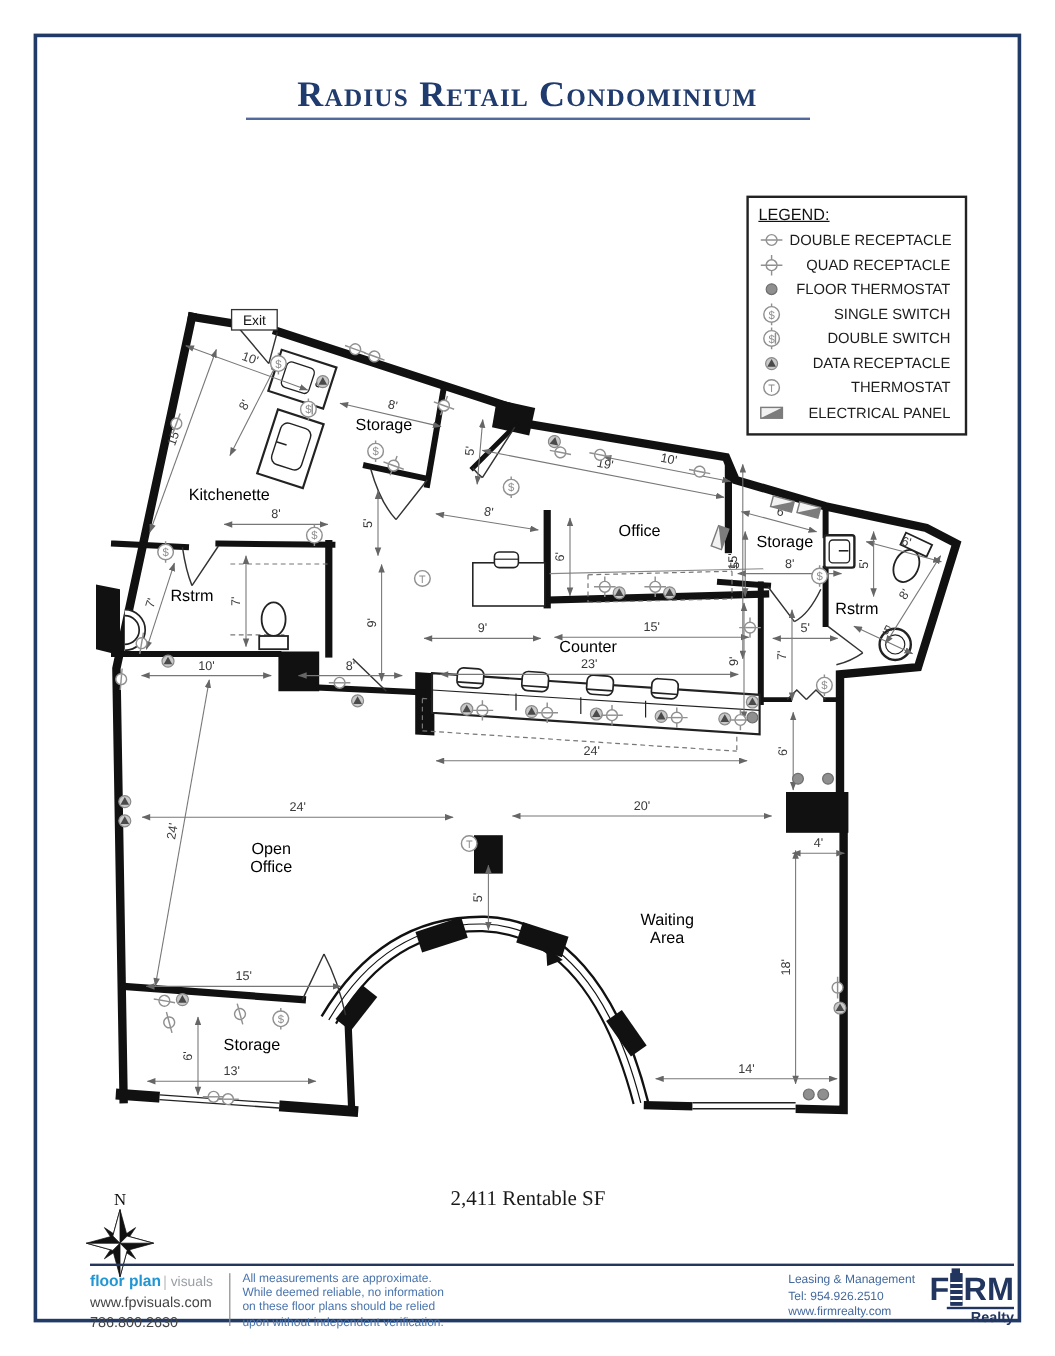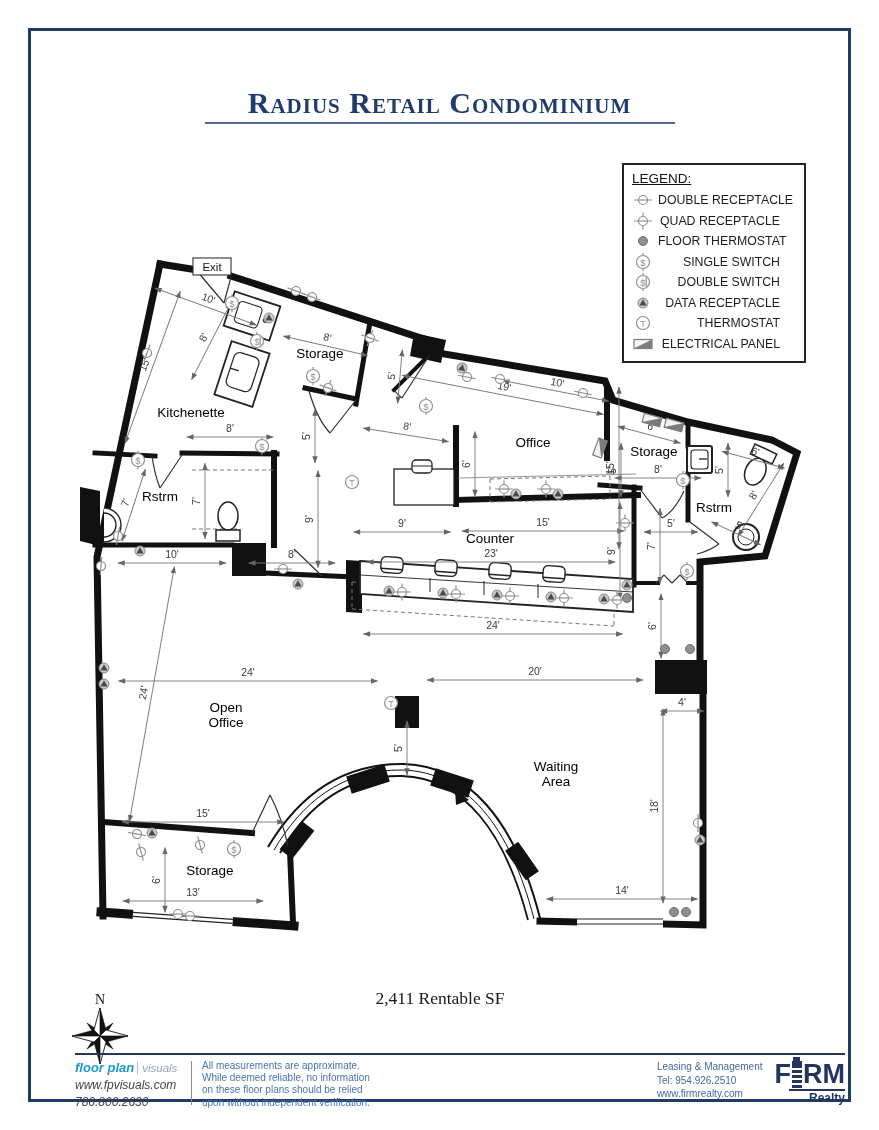--- a/index.html
+++ b/index.html
@@ -1,41 +1,41 @@
 <!DOCTYPE html>
 <html><head>
 <meta charset="utf-8">
 <style>
   html,body{margin:0;padding:0;background:#fff;}
   #page{position:relative;width:879px;height:1130px;background:#fff;overflow:hidden;
         font-family:"Liberation Sans",sans-serif;}
   #page-border{position:absolute;left:28px;top:28px;width:823px;height:1074px;
         border:3px solid #223a66;box-sizing:border-box;}
   
-  #header{position:absolute;left:0;top:86px;width:879px;text-align:center;color:#203b6e;}
+  #header{position:absolute;left:0;top:62px;width:879px;text-align:center;color:#203b6e;}
   #title{font-family:"Liberation Serif",serif;font-variant:small-caps;font-weight:700;
          font-size:30px;letter-spacing:1px;line-height:1.1;}
   #title-rule{width:470px;margin:3px auto 5px auto;border-bottom:2.5px solid #51699b;}
   #subtitle{font-family:"Liberation Serif",serif;font-variant:small-caps;font-weight:700;
          font-size:15px;letter-spacing:2.5px;}
   
   #legend{position:absolute;left:622px;top:163px;width:184px;background:#fff;
-          border:2px solid #222;box-sizing:border-box;padding:6px 24px 7px 8px;z-index:5;}
+          border:2px solid #222;box-sizing:border-box;padding:6px 12px 7px 8px;z-index:5;}
   #legend-title{font-size:13.5px;color:#111;text-decoration:underline;margin-bottom:4px;}
   .legend-row{display:flex;align-items:center;height:20.5px;justify-content:space-between;}
   .legend-row svg{flex:0 0 26px;}
   .legend-label{font-size:12.3px;color:#1c1c1c;white-space:nowrap;}
   
   #plan-svg{position:absolute;left:0;top:0;width:879px;height:1130px;}
   
   #area-label{position:absolute;left:300px;top:988px;width:280px;text-align:center;
           font-family:"Liberation Serif",serif;font-size:17.5px;color:#1a1a1a;}
   #footer{position:absolute;left:75px;top:1053px;width:770px;border-top:2px solid #24365c;
           padding-top:5px;display:flex;align-items:flex-start;}
-  #fpv-block{width:112px;flex:0 0 auto;font-style:italic;}
+  #fpv-block{width:112px;flex:0 0 auto;}
   #fpv-logo{font-size:13px;font-weight:700;color:#2196d3;white-space:nowrap;}
   #fpv-logo .tag{font-weight:400;color:#9aa0a6;border-left:1px solid #bbb;padding-left:4px;margin-left:3px;font-size:11.5px;}
   #fpv-url,#fpv-phone{font-size:12px;color:#444;margin-top:3px;}
   #footer-divider{width:0;border-left:1px solid #8a8a8a;height:44px;margin:1px 10px 0 4px;}
   #disclaimer{font-size:10px;line-height:1.22;color:#4a74ad;white-space:pre-line;}
   #footer-spacer{flex:1;}
   #mgmt{font-size:10px;line-height:1.35;color:#44699d;white-space:pre-line;margin-right:12px;}
   #firm-logo{flex:0 0 auto;color:#22355f;margin-top:1px;}
   #firm-top{font-size:27px;font-weight:700;letter-spacing:0;line-height:1;display:flex;align-items:flex-end;}
   #firm-i{display:inline-block;width:10px;height:23px;margin:0 1px;background:#22355f;position:relative;

